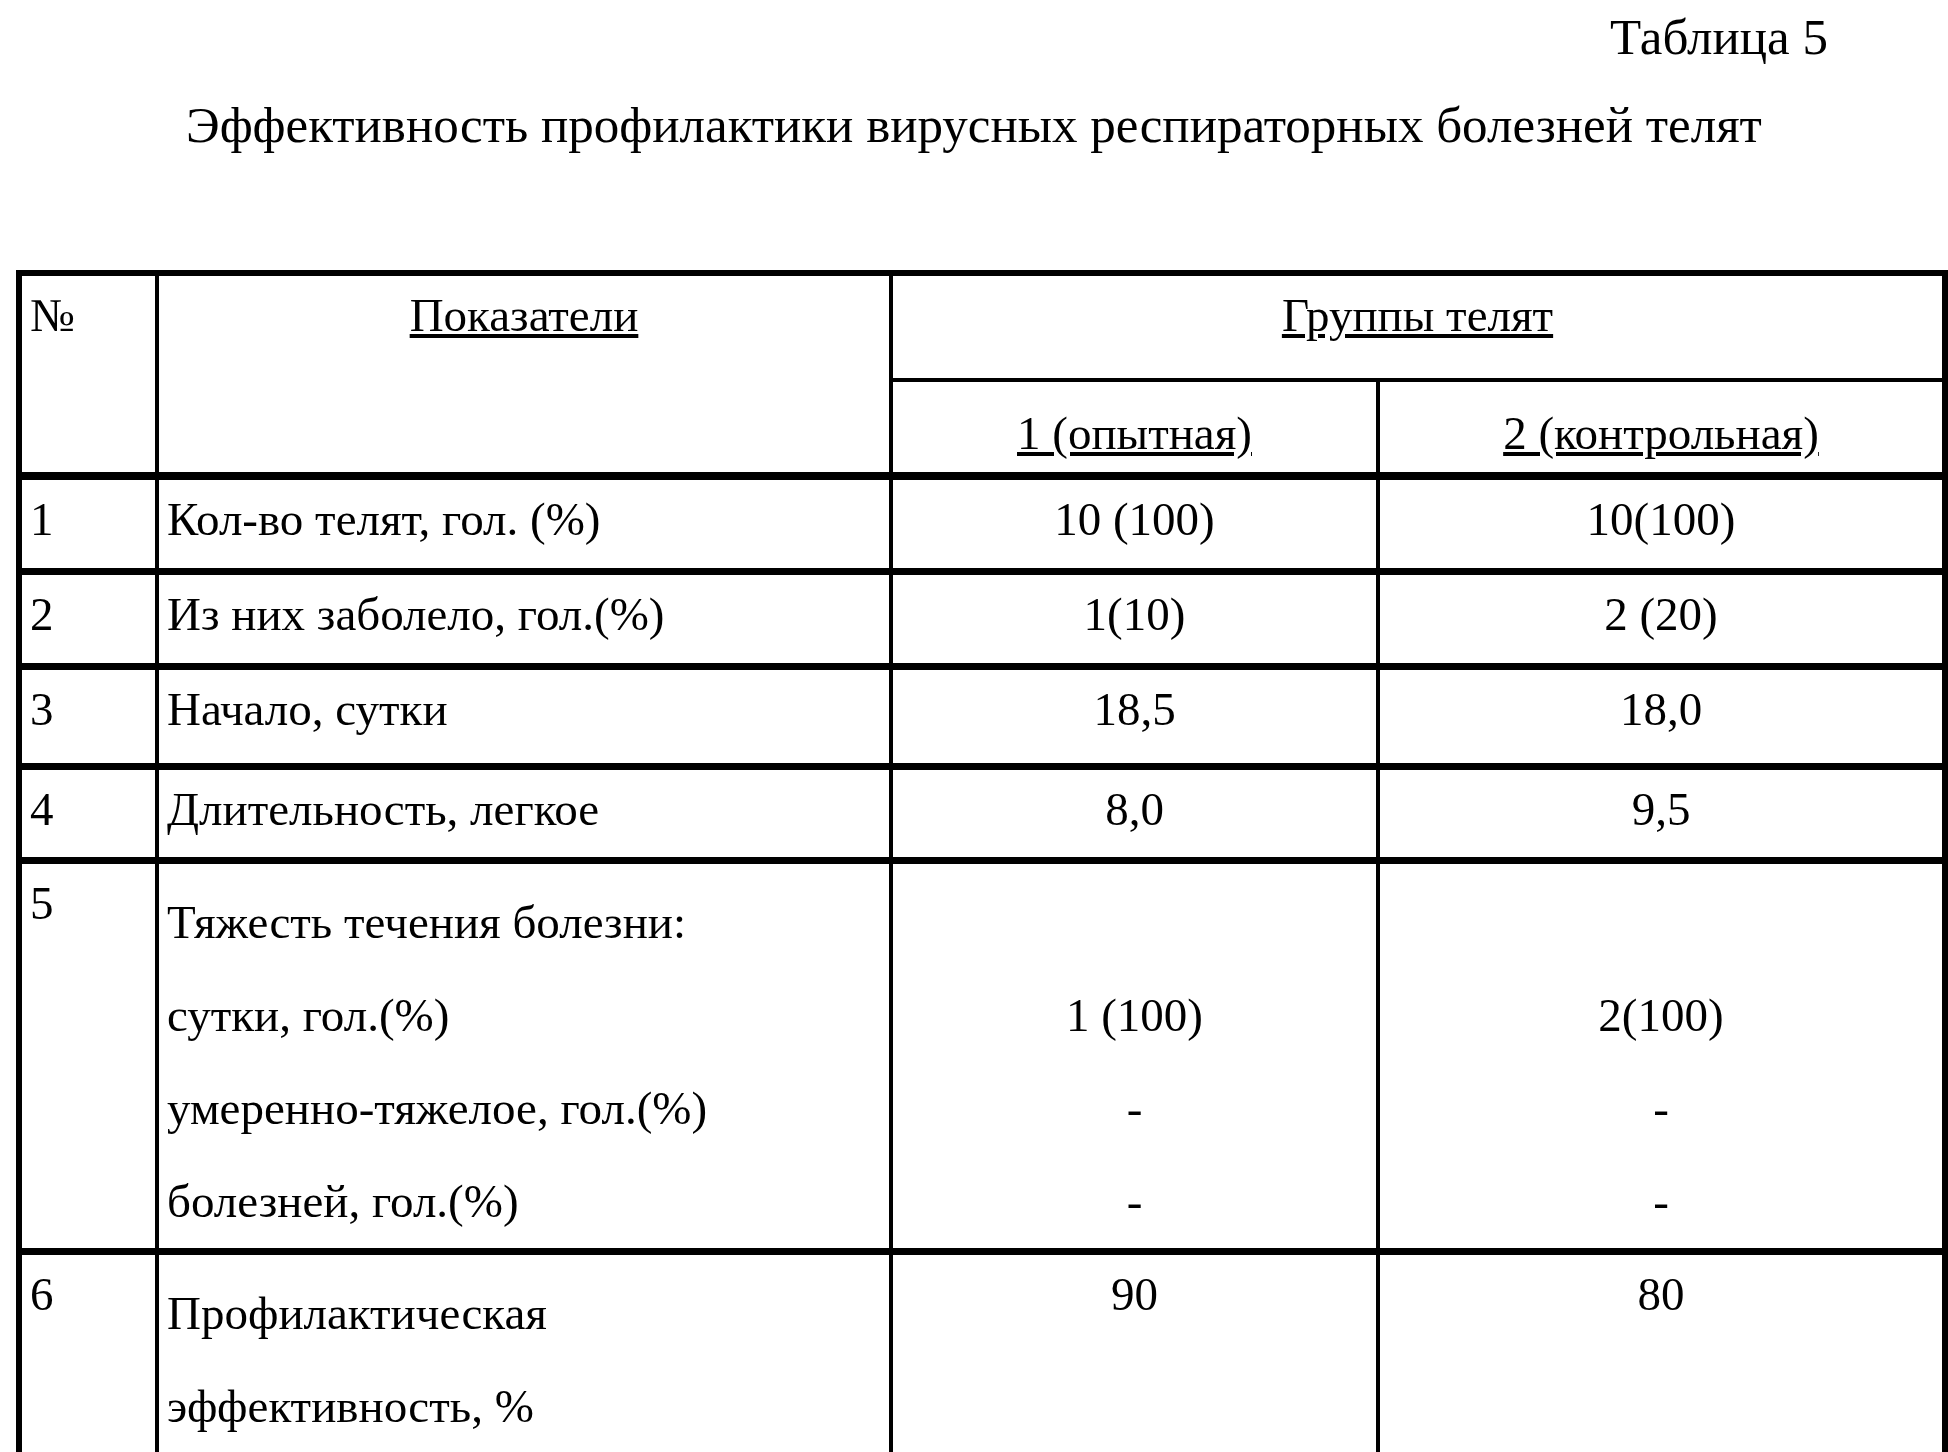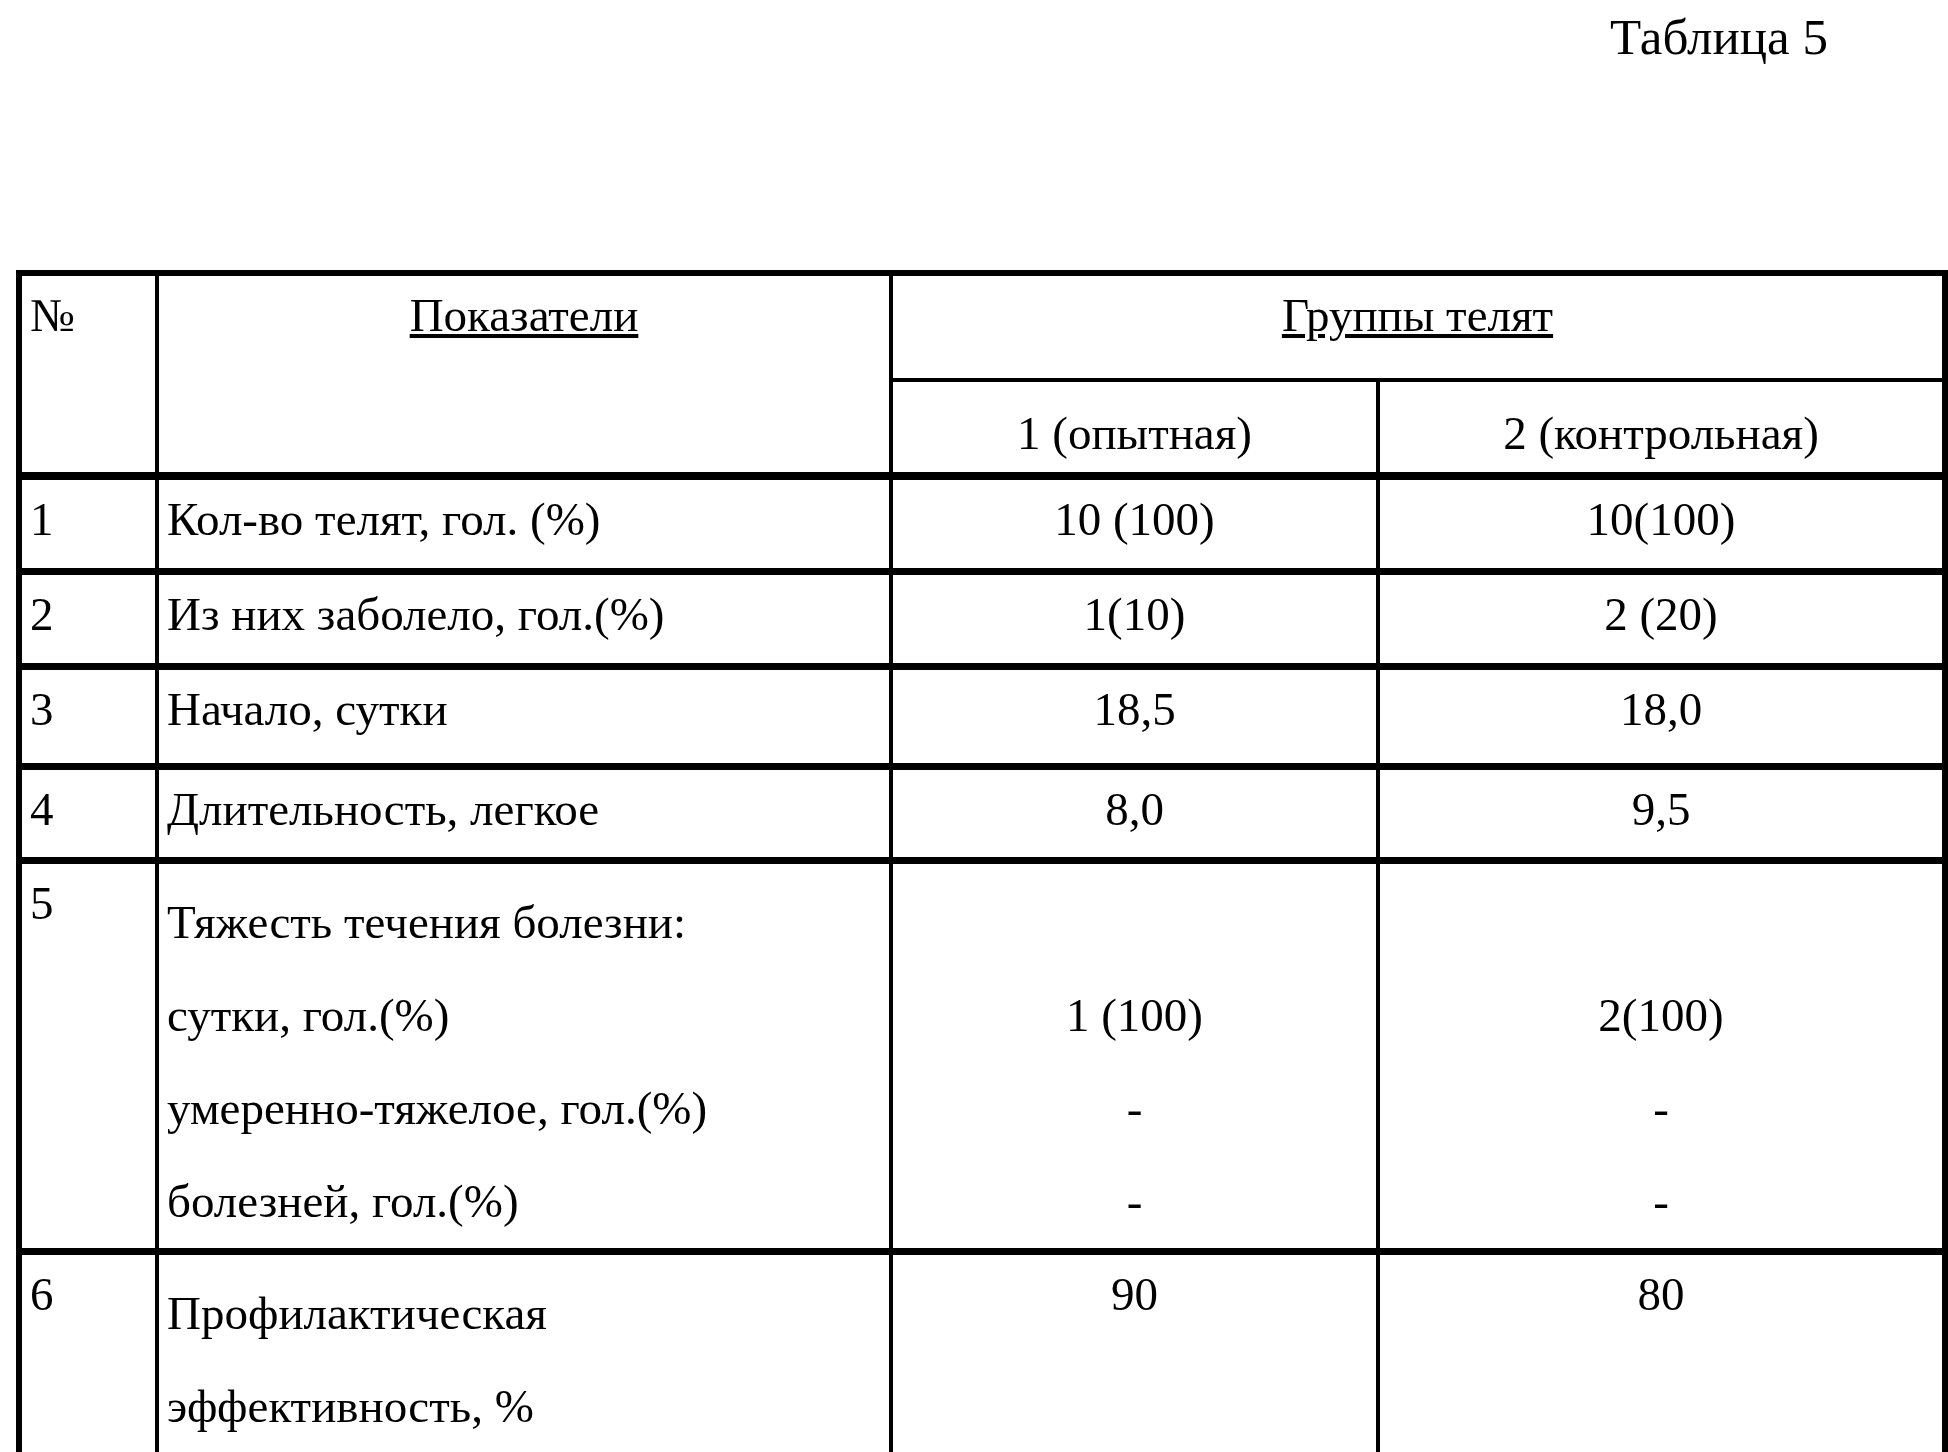--- a/index.html
+++ b/index.html
@@ -63,36 +63,37 @@
   tr.r2   { height: 95px; }
   tr.r3   { height: 100px; }
   tr.r4   { height: 94px; }
   tr.r5   { height: 383px; }
   tr.r6   { height: 198px; }
 
   td.num-cell { padding-left: 22px; }
   td.ind-cell { padding-left: 26px; }
   td.val-cell { text-align: center; }
   td.hdr-center { text-align: center; padding-top: 14px; text-decoration: underline; }
-  tr.hdr2 td { padding-top: 24px; text-align: center; }
+  tr.hdr2 td { padding-top: 24px; text-align: center; text-decoration: underline; }
 
   
   tr.r1 > td { border-top-width: 8px; }
   tr.r2 > td, tr.r3 > td, tr.r4 > td, tr.r5 > td, tr.r6 > td { border-top-width: 7px; }
 
   
   td.ml { padding-top: 6px; }
   td.ml .ln { height: 93px; line-height: 93px; white-space: nowrap; }
 </style>
 </head>
 <body>
 
 <div class="page">
 
   <div class="table-label">Таблица 5</div>
+  <div class="doc-title-1">Эффективность профилактики вирусных респираторных болезней телят</div>
 
   <table class="tbl">
     <colgroup>
       <col class="c-num">
         <col class="c-ind">
         <col class="c-g1">
         <col class="c-g2">
     </colgroup>
     <tbody>
       <tr class="hdr1">

